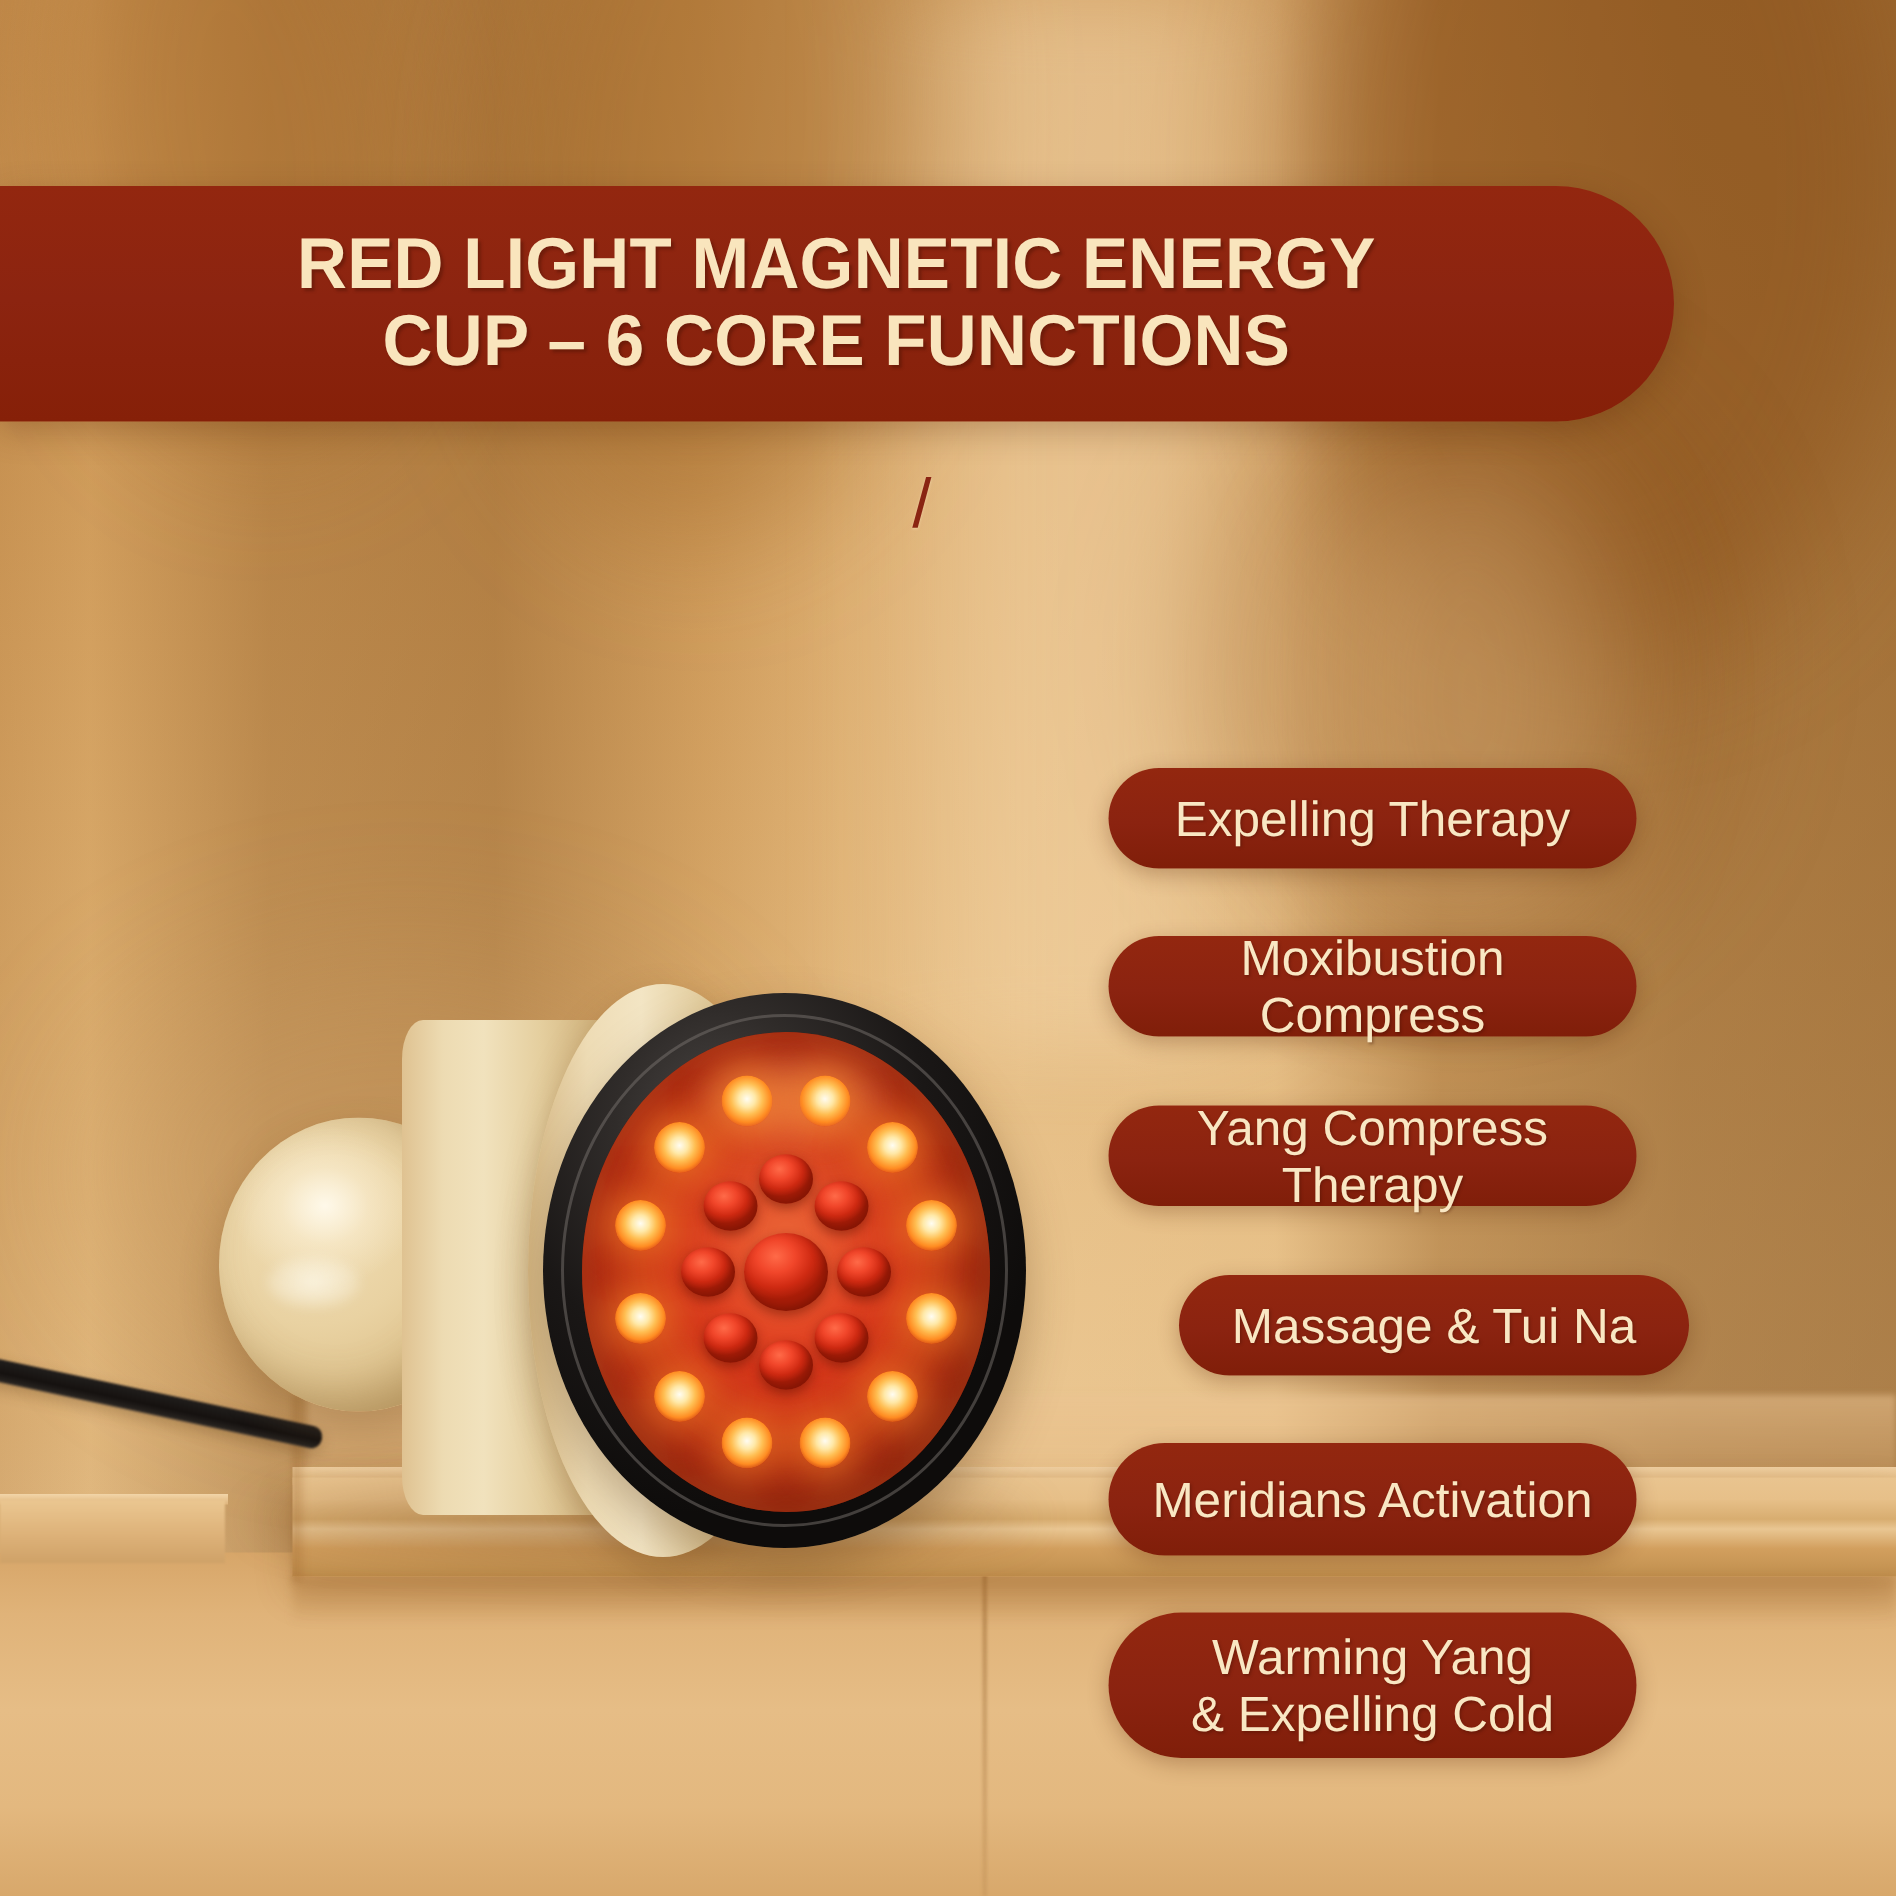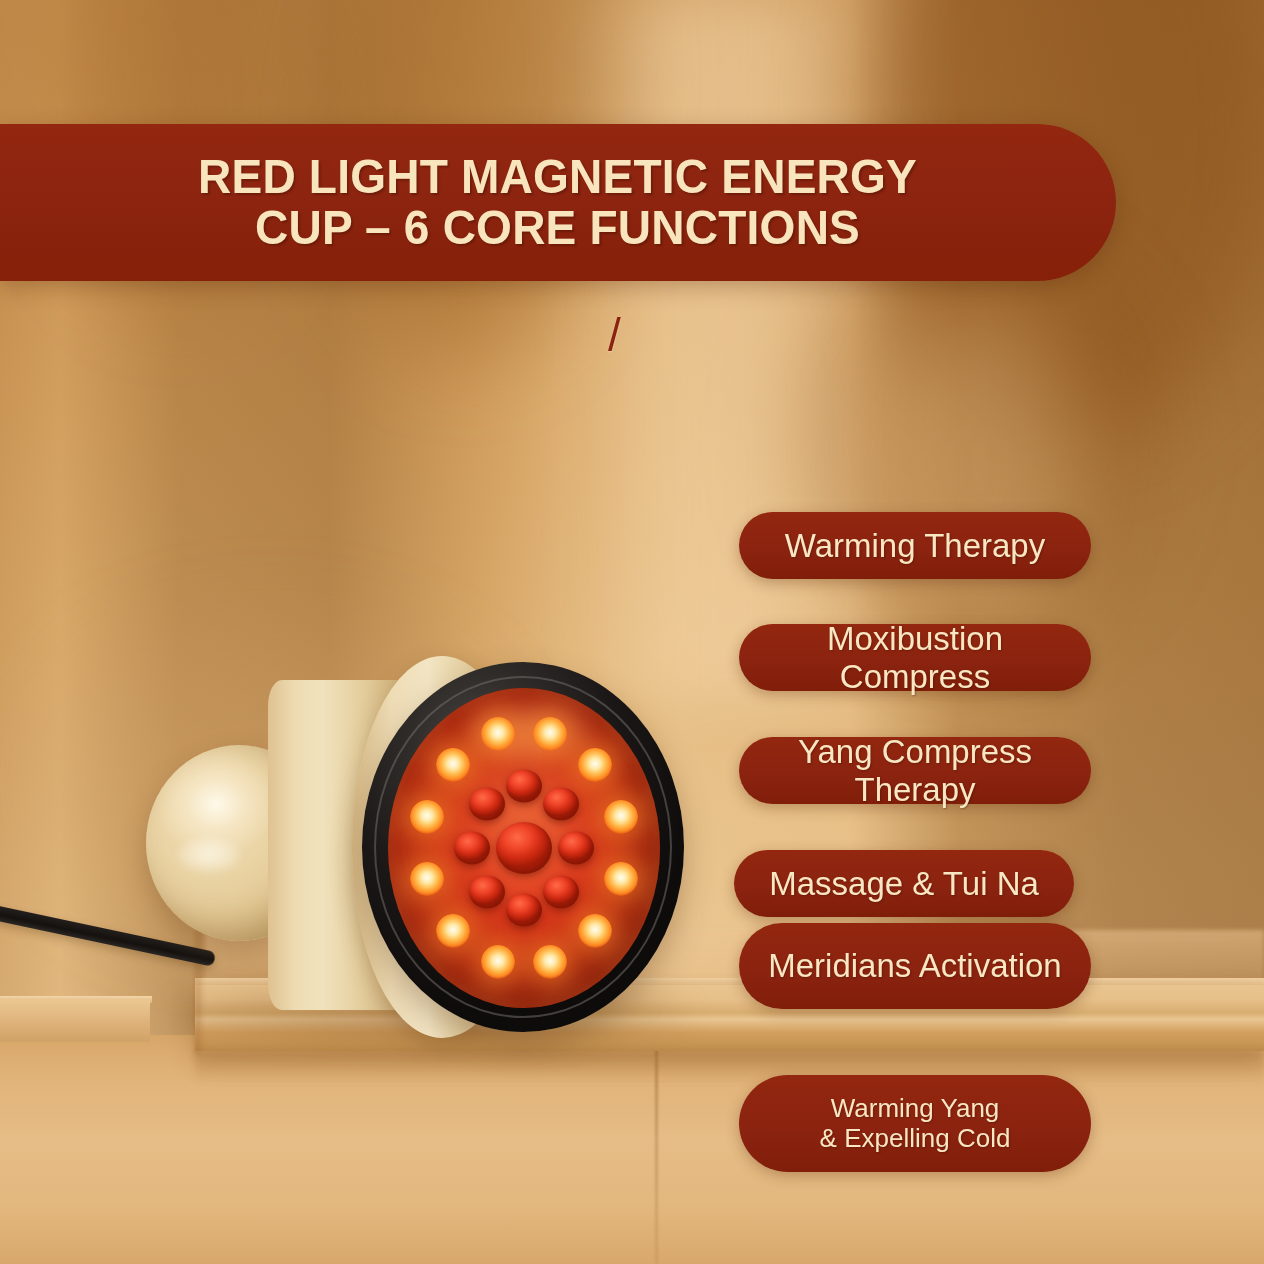--- a/index.html
+++ b/index.html
@@ -195,23 +195,23 @@
     font-weight:400;
     line-height:1.13;
     padding:0 26px;
     white-space:pre-line;
     box-shadow:0 4px 14px rgba(95,45,12,0.32);
     text-shadow:1px 1px 2px rgba(60,15,0,0.35);
   }
   .pill-0 { top:512px;  left:739px;  width:352px; height:67px; }
   .pill-1 { top:624px;  left:739px;  width:352px; height:67px; }
   .pill-2 { top:737px;  left:739px;  width:352px; height:67px; }
-  .pill-3 { top:850px;  left:734px;  width:340px; height:67px; }
-  .pill-4 { top:923px;  left:739px;  width:352px; height:86px; }
-  .pill-5 { top:1075px; left:739px;  width:352px; height:97px; font-size:26px; }
+  .pill-3 { top:850px;  left:786px;  width:340px; height:67px; }
+  .pill-4 { top:962px;  left:739px;  width:352px; height:75px; }
+  .pill-5 { top:1075px; left:739px;  width:352px; height:97px; font-size:33px; }
 
   
   #device { position:absolute; left:0; top:600px; width:760px; height:470px; }
 
   
   .cable {
     position:absolute;
     left:-30px; top:300px;
     width:250px; height:15px;
     background:linear-gradient(180deg,#221f1d,#15110f 60%,#2b2724);
@@ -419,21 +419,21 @@
           <div class="nub nub-small" style="left: 136px; top: 222px;"></div>
           <div class="nub nub-small" style="left: 99.2304px; top: 203.841px;"></div>
           <div class="nub nub-small" style="left: 84px; top: 160px;"></div>
           <div class="nub nub-small" style="left: 99.2304px; top: 116.159px;"></div>
           <div class="nub nub-center" style="left: 136px; top: 160px;"></div>
         </div>
     </div>
   </div>
 
   <div id="pills">
-      <div class="pill pill-0"><span>Warming Therapy</span></div>
+      <div class="pill pill-0"><span>Expelling Therapy</span></div>
       <div class="pill pill-1"><span>Moxibustion Compress</span></div>
       <div class="pill pill-2"><span>Yang Compress Therapy</span></div>
       <div class="pill pill-3"><span>Massage &amp; Tui Na</span></div>
       <div class="pill pill-4"><span>Meridians Activation</span></div>
       <div class="pill pill-5"><span>Warming Yang
 &amp; Expelling Cold</span></div>
     </div>
 
 </div>
 

